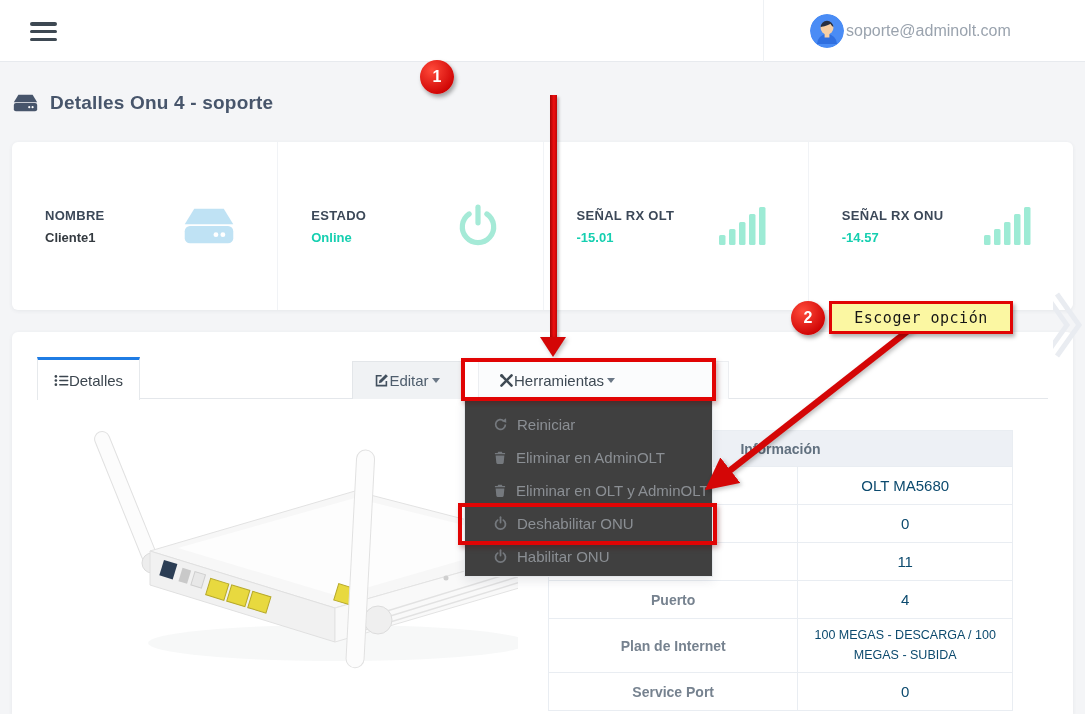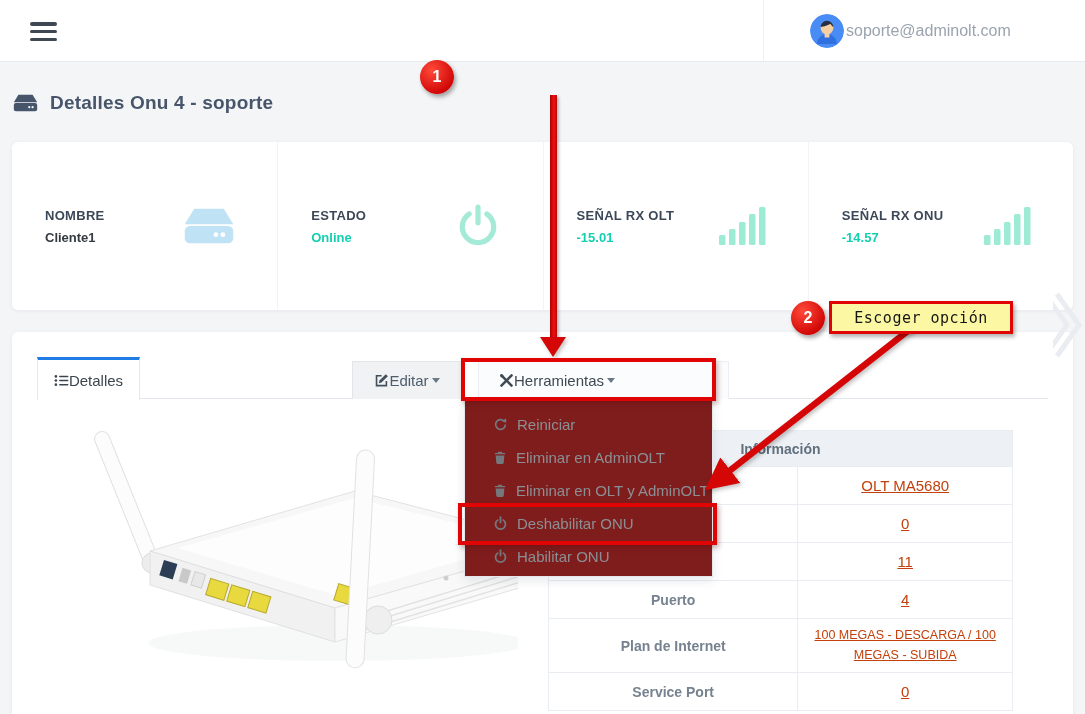--- a/index.html
+++ b/index.html
@@ -31,30 +31,30 @@
   .main-card { position:absolute; left:12px; top:332px; width:1061px; height:382px; background:#fff; border-radius:6px 6px 0 0; box-shadow:0 1px 4px rgba(40,50,70,.07); }
   .tabline { position:absolute; left:37px; top:357px; width:1011px; height:42px; border-bottom:1px solid #e4e7eb; }
   .tab { position:absolute; display:flex; align-items:center; justify-content:center; font-size:15px; color:#4e5d6c; cursor:pointer; }
   .tab-detalles { left:37px; top:357px; width:103px; height:43px; background:#fff; border-top:3px solid #1f7ce4; border-left:1px solid #e6e9ec; border-right:1px solid #e6e9ec; color:#3c464f; z-index:3; }
   .tab-config   { left:140px; top:361px; width:212px; height:38px; background:#f0f2f4; border:1px solid #e3e6e9; border-bottom:none; }
   .tab-editar   { left:352px; top:361px; width:110px; height:38px; background:#f0f2f4; border:1px solid #e3e6e9; border-bottom:none; }
   .tab-herr     { left:462px; top:361px; width:251px; height:38px; background:#fbfcfd; border:1px solid #eceef1; border-bottom:none; justify-content:flex-start; padding-left:20px; color:#3f4a54; z-index:3;margin-left:16px; }
   .caret { display:inline-block; width:0; height:0; border-left:4.5px solid transparent; border-right:4.5px solid transparent; border-top:5px solid #6b7886; margin-left:3px; }
 
   
-  .dropdown { position:absolute; left:464px; top:399px; width:249px; height:178px; background:#7f1d1d; border:1px solid #e4e7ea; box-shadow:0 4px 10px rgba(40,50,70,.10); z-index:6; padding-top:8px; }
+  .dropdown { position:absolute; left:464px; top:399px; width:249px; height:178px; background:#404040; border:1px solid #e4e7ea; box-shadow:0 4px 10px rgba(40,50,70,.10); z-index:6; padding-top:8px; }
   .dd-item { height:33px; display:flex; align-items:center; gap:9px; padding-left:28px; font-size:15px; color:#8b8f94; cursor:pointer; }
   .dd-item svg { flex:0 0 auto; }
 
   
   .info-table { position:absolute; left:548px; top:430px; width:465px; border-collapse:collapse; z-index:2; }
   .info-table td { border:1px solid #e9edf2; text-align:center; vertical-align:middle; }
   .info-table .thead { height:36px; background:#edf0f5; font-size:14px; font-weight:bold; color:#61707f; }
   .info-table .lbl { width:250px; font-size:14px; font-weight:bold; color:#76828f; height:38px; }
-  .info-table .val { width:215px; font-size:15px; color:#c2410c;text-decoration:underline; }
+  .info-table .val { width:215px; font-size:15px; color:#0c4a6e; }
   .info-table tr.tall .lbl { height:54px; }
   .info-table tr.tall .val { font-size:12.5px; line-height:1.55; padding:0 14px; }
 
   
   .red-rect { position:absolute; border:4px solid #e10404; box-shadow:2px 3px 5px rgba(90,0,0,.30); z-index:8; }
   .rect-herr { left:461px; top:358px; width:255px; height:43px; }
   .rect-desh { left:458px; top:503px; width:259px; height:42px; }
   .step-circle { position:absolute; width:34px; height:34px; border-radius:50%; background:radial-gradient(circle at 35% 30%, #ff4a3a, #cf0404 75%); color:#fff; font-size:16px; font-weight:bold; display:flex; align-items:center; justify-content:center; box-shadow:2px 3px 4px rgba(0,0,0,.35); z-index:9; }
   .circle-1 { left:420px; top:60px; }
   .circle-2 { left:791px; top:301px; }

